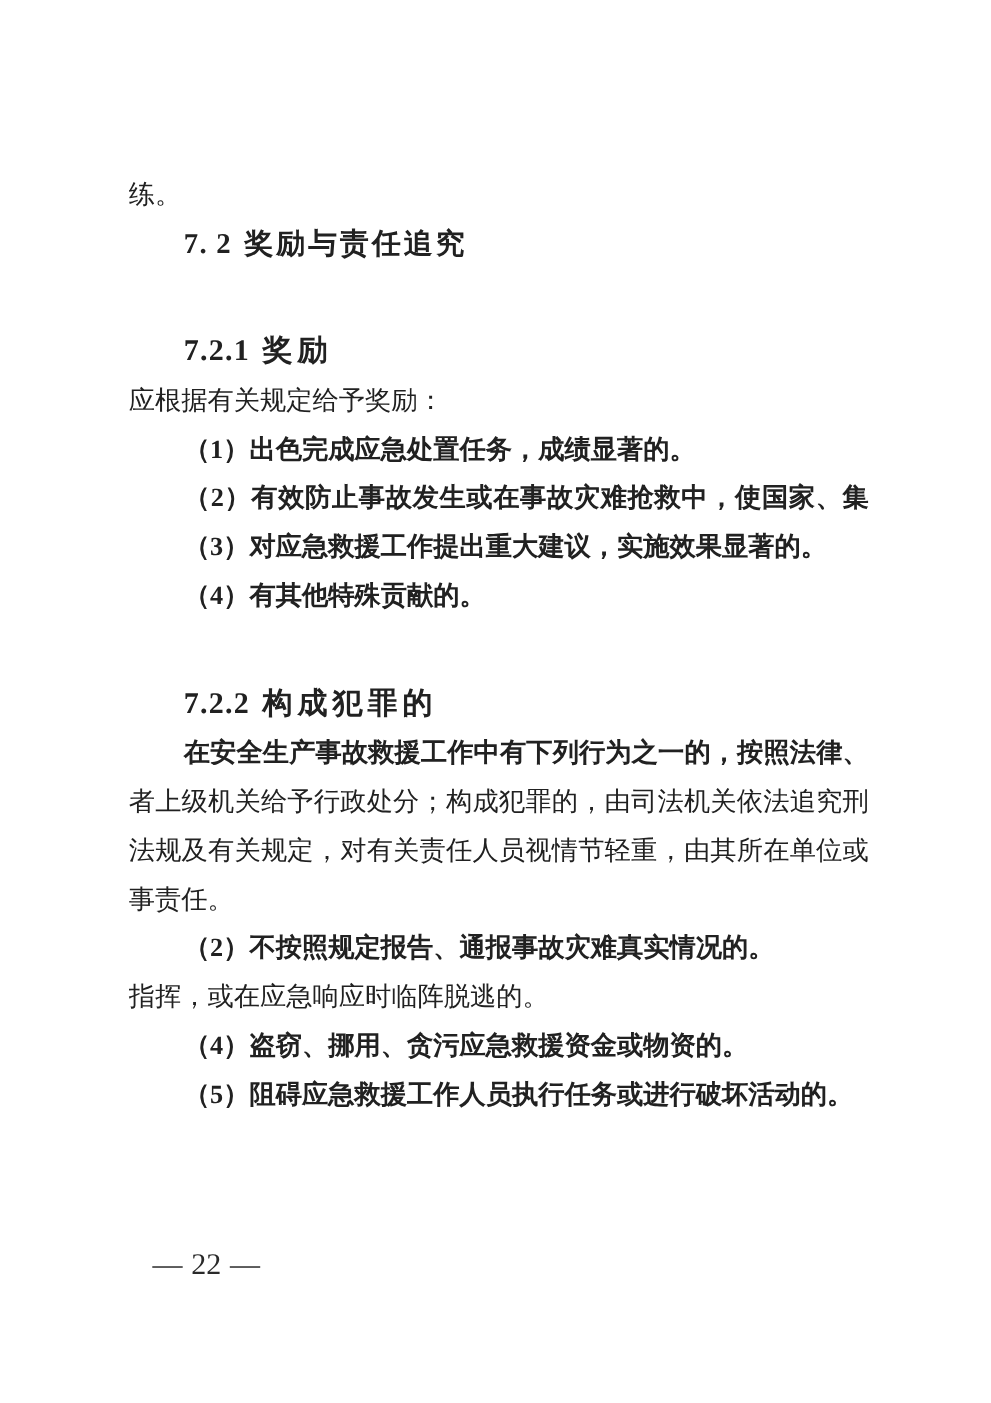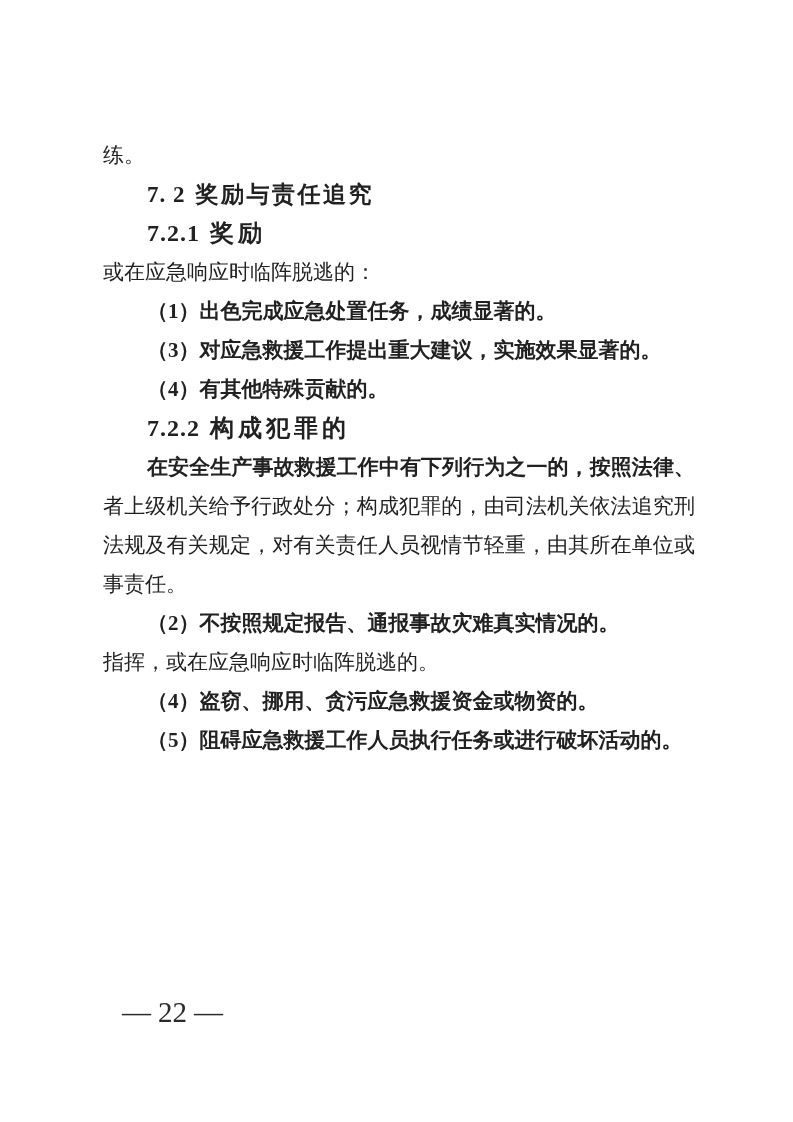--- a/index.html
+++ b/index.html
@@ -23,28 +23,28 @@
     height: 39px;
     color: #212121;
     text-align: justify;
     overflow: hidden;
   }
   .indent { text-indent: 44px; font-weight: bold; }
   .fill { text-align-last: justify; }
   .h2 { font-size: 23px; }
   .h2 .num { letter-spacing: 1px; }
   .h2 .title { margin-left: 10px; letter-spacing: 2.5px; }
-  .h3 { font-weight: 700; font-size: 24px; }
+  .h3 { font-weight: 700; font-size: 24px; margin-top: 48px; }
   .h3 .num { letter-spacing: 1px; }
   .h3 .title { margin-left: 10px; letter-spacing: 4px; }
   .footer {
     position: absolute;
     left: 122px;
     top: 999px;
-    font-size: 29px;
+    font-size: 24px;
     line-height: 26px;
     color: #2a2a2a;
   }
   .footer .num { margin: 0 7px; }
 </style>
 </head>
 <body>
 
 <div class="page">
   <div class="content">
@@ -52,24 +52,25 @@
     <div class="line">练。</div>
 
     <div class="line indent h2">
       <span class="num">7. 2</span><span class="title">奖励与责任追究</span>
     </div>
 
     <div class="line indent h3">
       <span class="num">7.2.1</span><span class="title">奖励</span>
     </div>
 
-    <div class="line">或在应急响应时临阵脱逃的：</div>
+    <div class="line">应根据有关规定给予奖励：</div>
 
     <div class="line indent">（1）出色完成应急处置任务，成绩显著的。</div>
 
+    <div class="line indent fill">（2）有效防止事故发生或在事故灾难抢救中，使国家、集</div>
 
     <div class="line indent">（3）对应急救援工作提出重大建议，实施效果显著的。</div>
 
     <div class="line indent">（4）有其他特殊贡献的。</div>
 
     <div class="line indent h3">
       <span class="num">7.2.2</span><span class="title">构成犯罪的</span>
     </div>
 
     <div class="line indent fill">在安全生产事故救援工作中有下列行为之一的，按照法律、</div>

